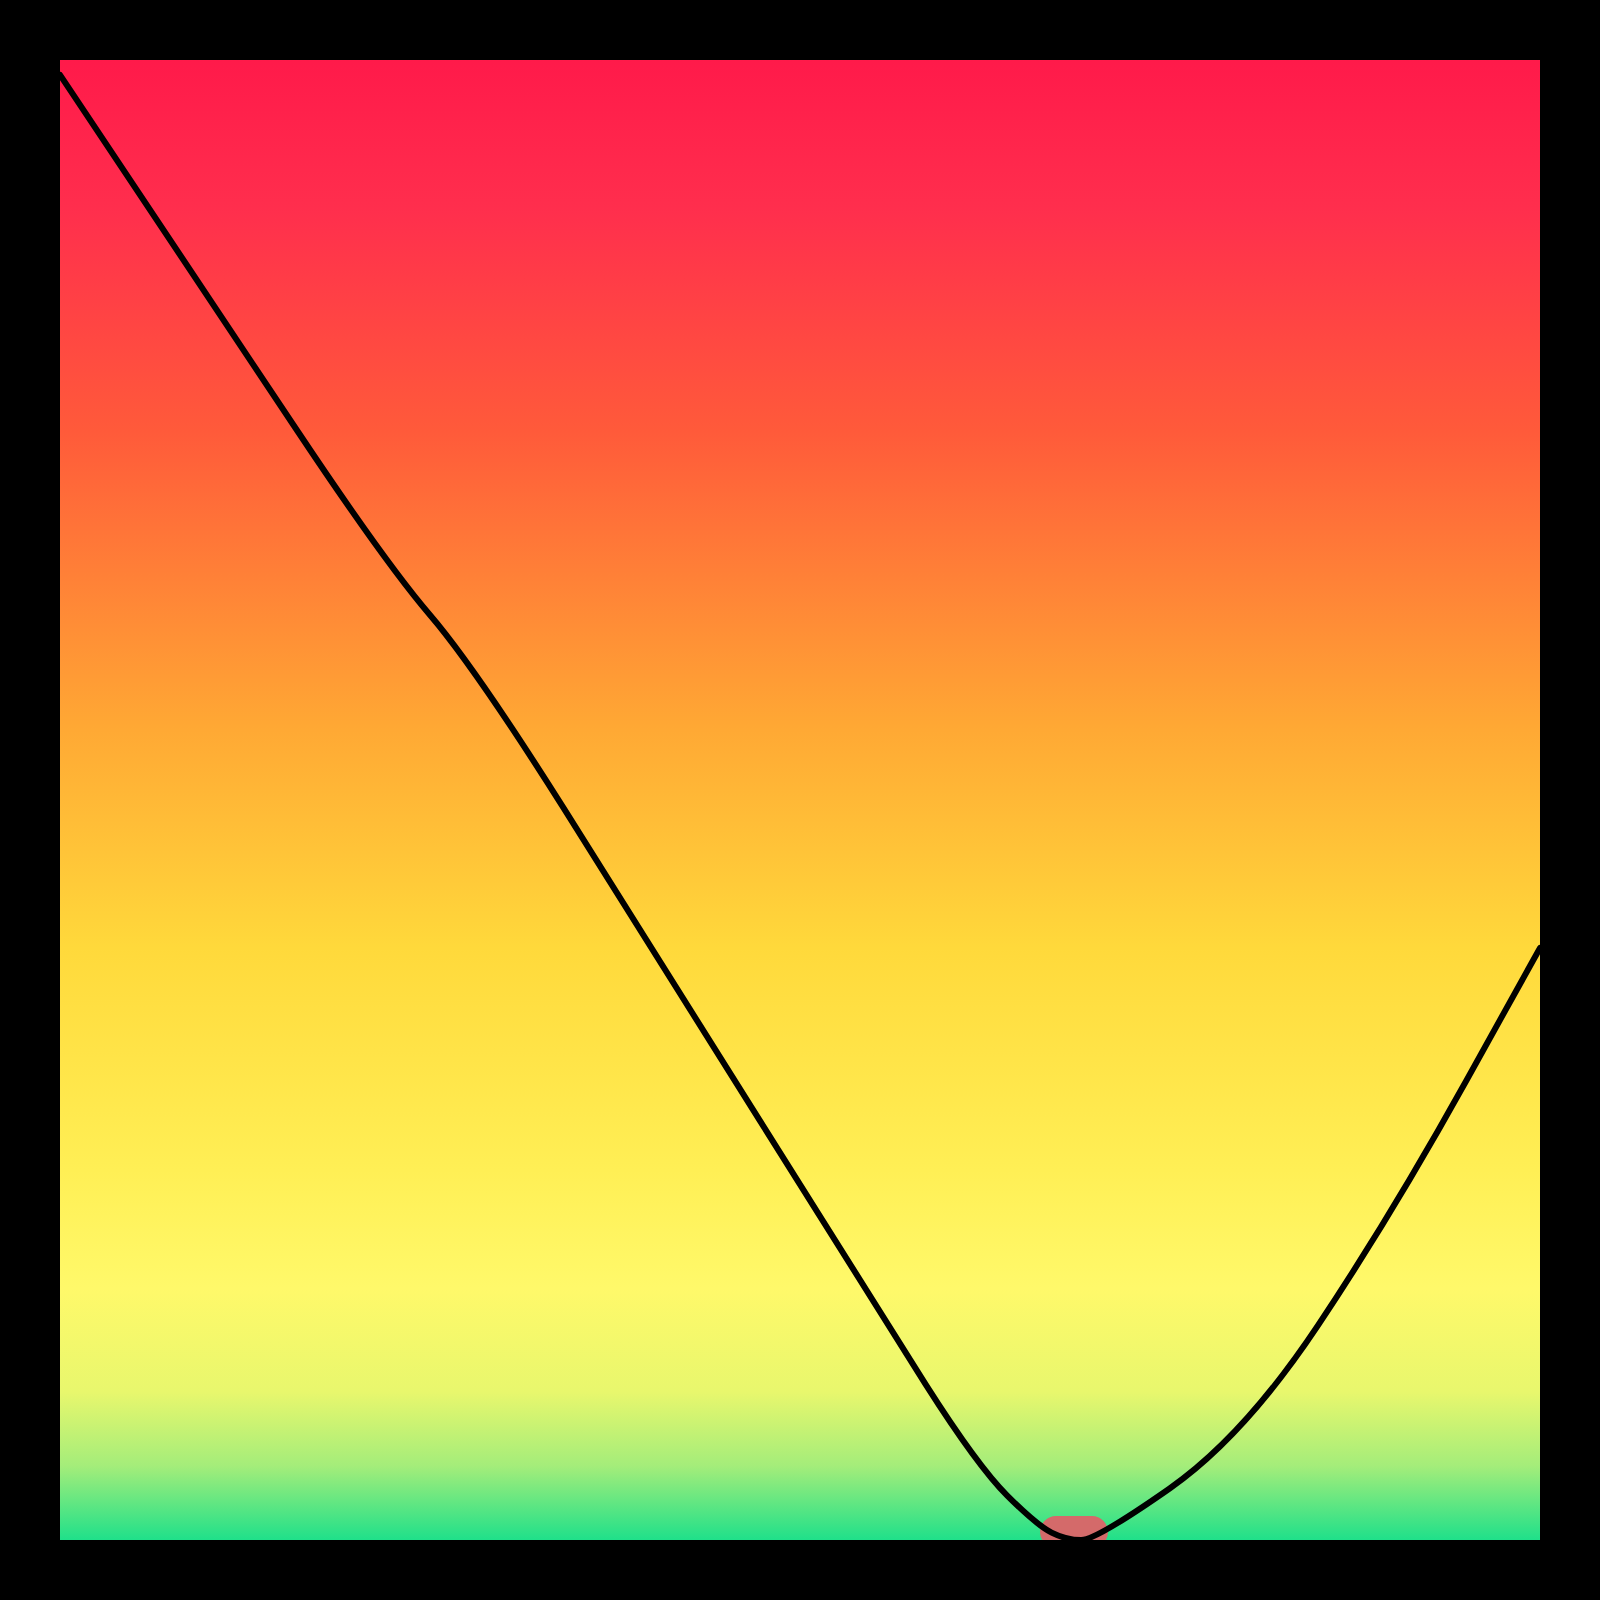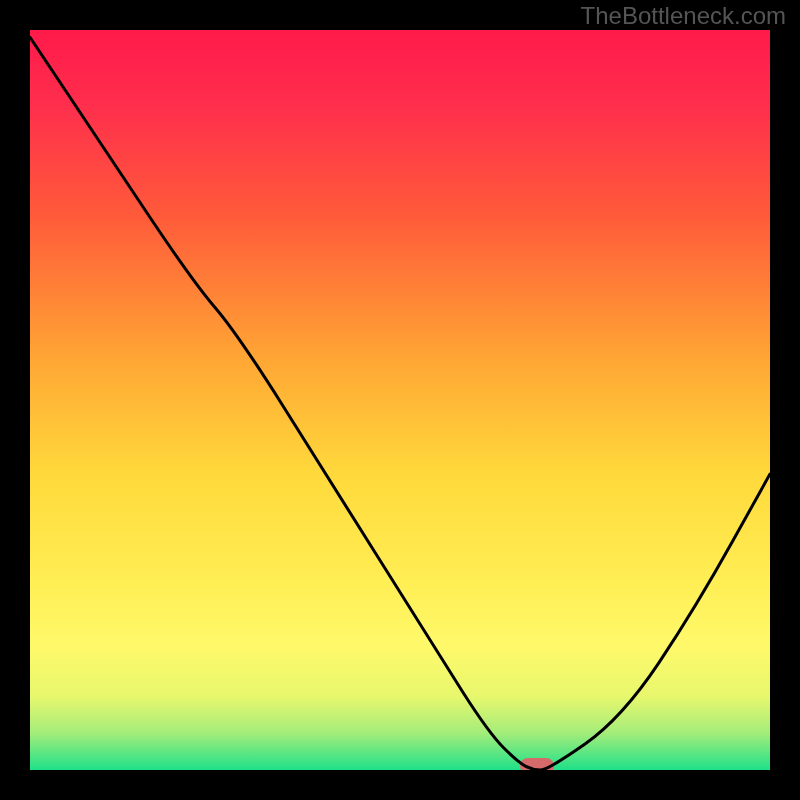--- a/index.html
+++ b/index.html
@@ -67,21 +67,20 @@
     left: 0;
     top: 0;
     width: 740px;
     height: 740px;
   }
 </style>
 </head>
 <body>
 
 <div class="chart-outer">
-  <div class="watermark">TheBottleneck.com</div>
 
   <div class="plot-area">
     <div class="gradient-bg"></div>
     <div class="marker" id="marker" style="left: 489.9px; top: 728.3px;"></div>
     <svg class="curve" viewBox="0 0 740 740" preserveAspectRatio="none">
       <path id="curve-path" d="M 0 7.399999999999977 Q 74 118.39999999999998 118.4 184.99999999999997 Q 162.8 251.59999999999997 185 277.5 Q 207.20000000000002 303.40000000000003 251.60000000000002 373.70000000000005 Q 296 444 351.5 532.8 Q 407.00000000000006 621.6 432.90000000000003 662.3 Q 458.8 703 473.6 717.8 Q 488.40000000000003 732.6 495.80000000000007 736.3 Q 503.20000000000005 740 510.6 740 Q 518 740 555 714.1 Q 592 688.2 629 632.7 Q 666 577.2 703 510.6 T 740 444" fill="none" stroke="#000" stroke-width="3" stroke-linejoin="round" stroke-linecap="round"></path>
     </svg>
   </div>
 </div>
 

